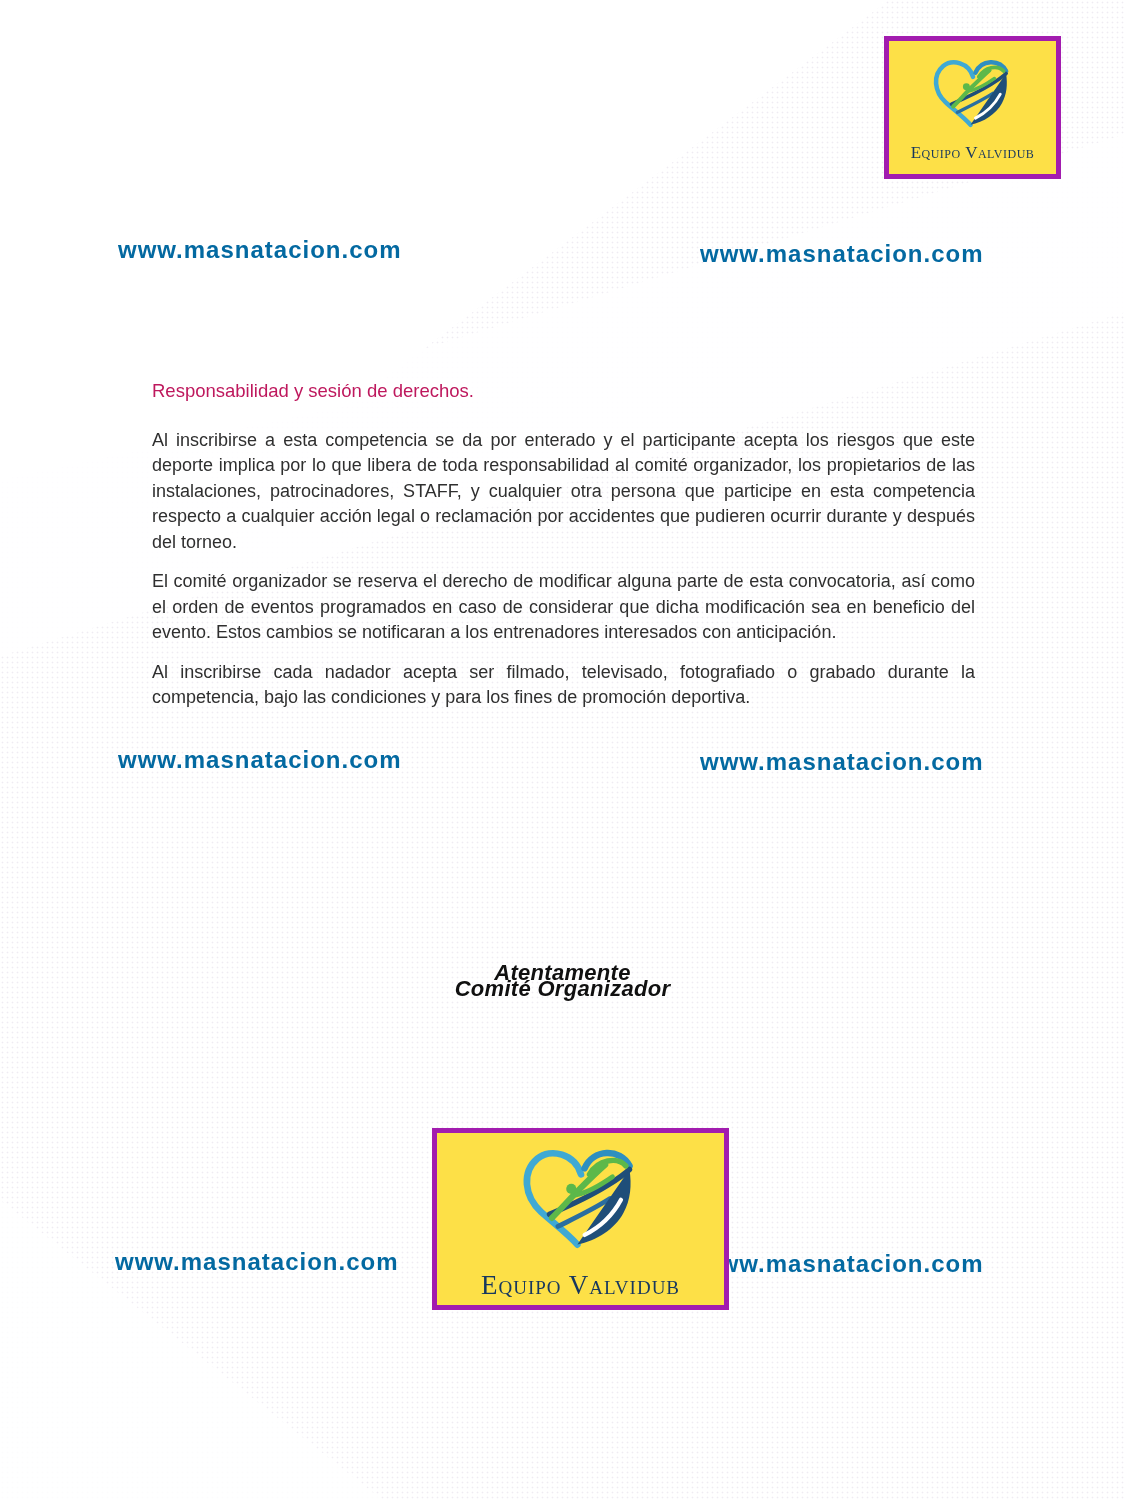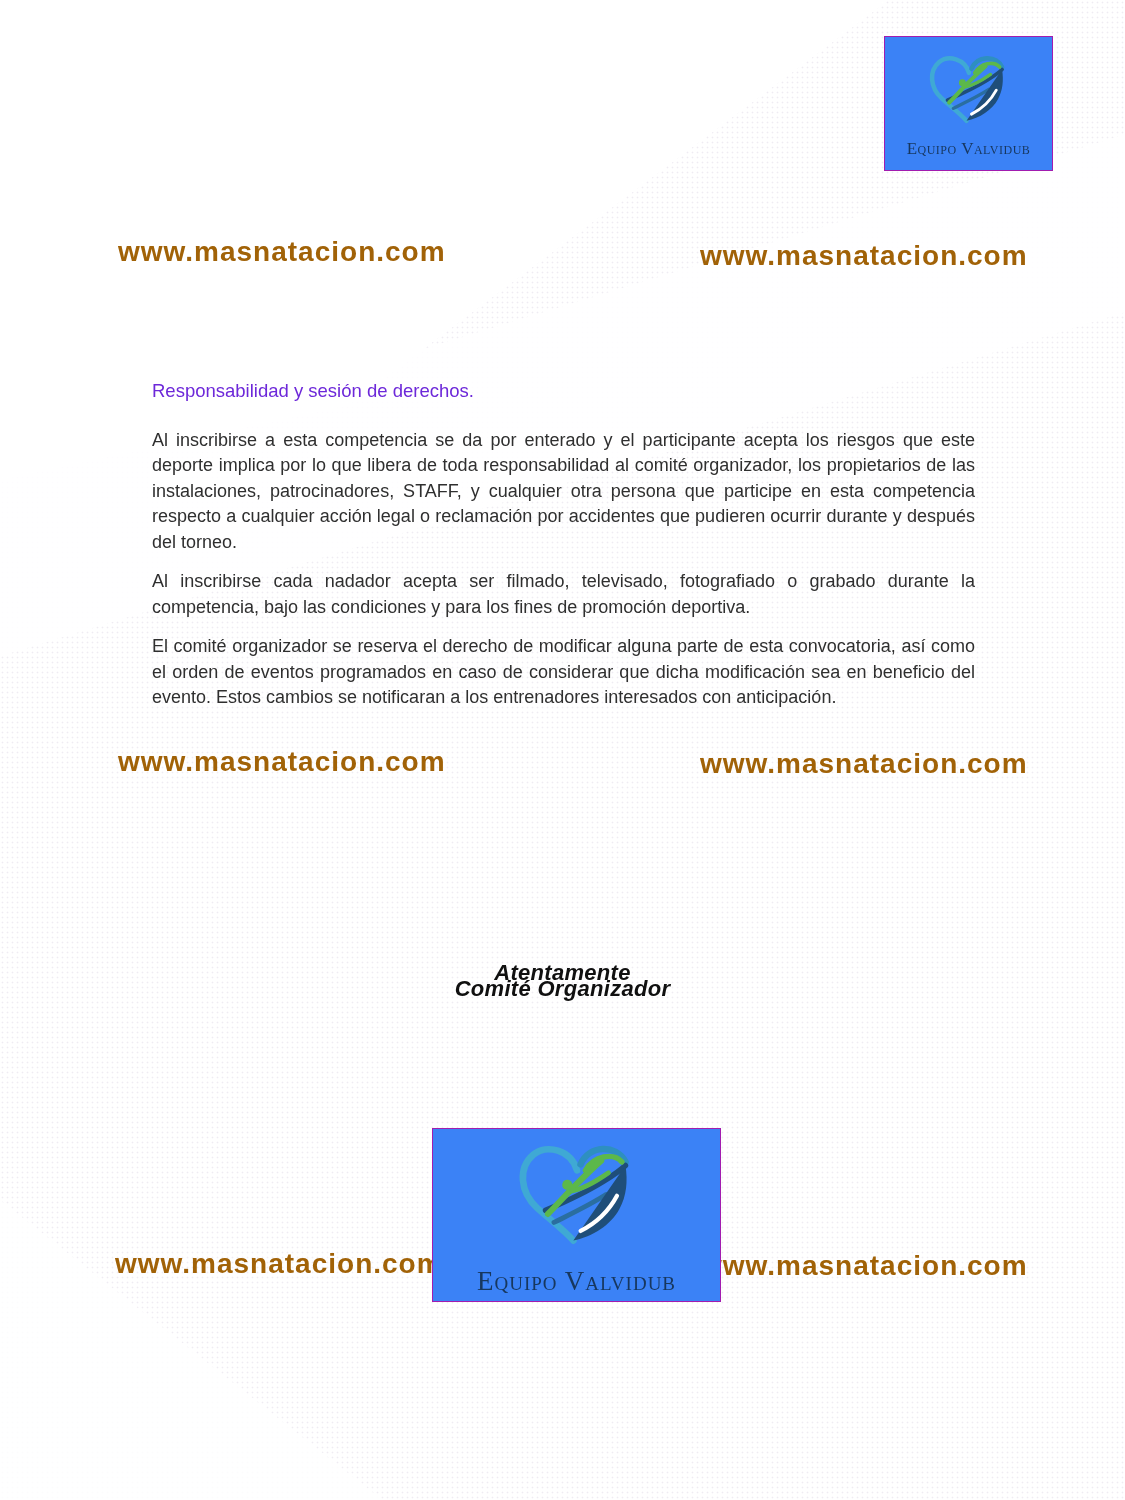--- a/index.html
+++ b/index.html
@@ -32,31 +32,31 @@
   }
   .white-swoosh-bottom{
     position:absolute;left:0;top:0;width:100%;height:100%;
     background:rgba(255,255,255,0.8);
     clip-path:polygon(0 100%, 0 80%, 34% 100%);
     z-index:1;
   }
   .watermark{
     position:absolute;
     font-weight:700;
-    font-size:28px;
+    font-size:24px;
     letter-spacing:1px;
-    color:#a16207;
+    color:#0369a1;
     z-index:2;
     white-space:nowrap;
     user-select:none;
   }
   .logo-box{
     position:absolute;
-    background:#3b82f6;
-    border:1px solid #a21caf;
+    background:#fde047;
+    border:5px solid #a21caf;
     display:flex;flex-direction:column;align-items:center;justify-content:center;
     z-index:3;
   }
   .logo-box.top{left:884px;top:36px;width:167px;height:133px;}
   .logo-box.bottom{left:432px;top:1128px;width:287px;height:172px;}
   .wordmark{
     font-family:"Liberation Serif", serif;
     font-variant:small-caps;
     color:#17375e;
     white-space:nowrap;
@@ -65,21 +65,21 @@
   .logo-box.bottom .wordmark{font-size:27px;letter-spacing:1px;margin-top:2px;}
   .content-col{
     position:absolute;left:152px;top:378px;width:823px;
     z-index:4;
     color:#2f2f2f;
     font-size:18px;
     line-height:25.5px;
   }
   .doc-heading{
     font-size:18.5px;
-    color:#6d28d9;
+    color:#be185d;
     margin:0 0 24px 0;
     font-weight:400;
   }
   .doc-par{
     margin:0 0 14px 0;
     text-align:justify;
   }
   .doc-par:last-child{margin-bottom:0;}
   .closing{
     position:absolute;left:0;width:100%;
@@ -125,22 +125,22 @@
         <path d="M36 66 C 44 58, 50 51, 58 43 C 64 37, 72 29, 80 22" stroke="#5cb84a" stroke-width="5" fill="none" stroke-linecap="round"></path>
         <path d="M56 47 C 66 45, 76 39, 86 32" stroke="#5cb84a" stroke-width="4" fill="none" stroke-linecap="round"></path>
       </svg>
     </span>
     <span class="wordmark">Equipo Valvidub</span>
   </div>
 
   <div class="content-col">
     <p class="doc-heading">Responsabilidad y sesión de derechos.</p>
     <p class="doc-par">Al inscribirse a esta competencia se da por enterado y el participante acepta  los riesgos que este deporte implica por lo que  libera de toda responsabilidad al comité organizador, los propietarios de las instalaciones, patrocinadores, STAFF, y cualquier otra persona que participe en esta competencia respecto a cualquier acción legal o reclamación por accidentes que pudieren ocurrir durante y después  del torneo.</p>
+    <p class="doc-par">El comité organizador se reserva el derecho de modificar alguna parte de esta convocatoria, así como el orden de eventos programados en caso de considerar que dicha modificación sea en beneficio del evento. Estos cambios se notificaran  a los entrenadores interesados con anticipación.</p>
     <p class="doc-par">Al inscribirse cada nadador acepta ser filmado, televisado, fotografiado o grabado durante la competencia, bajo las condiciones y para los fines de promoción deportiva.</p>
-    <p class="doc-par">El comité organizador se reserva el derecho de modificar alguna parte de esta convocatoria, así como el orden de eventos programados en caso de considerar que dicha modificación sea en beneficio del evento. Estos cambios se notificaran  a los entrenadores interesados con anticipación.</p>
   </div>
 
   <div class="closing salutation">
     <span class="line">Atentamente</span>
   </div>
   <div class="closing signature">
     <span class="line">Comité Organizador</span>
   </div>
 
   <div class="logo-box bottom">

